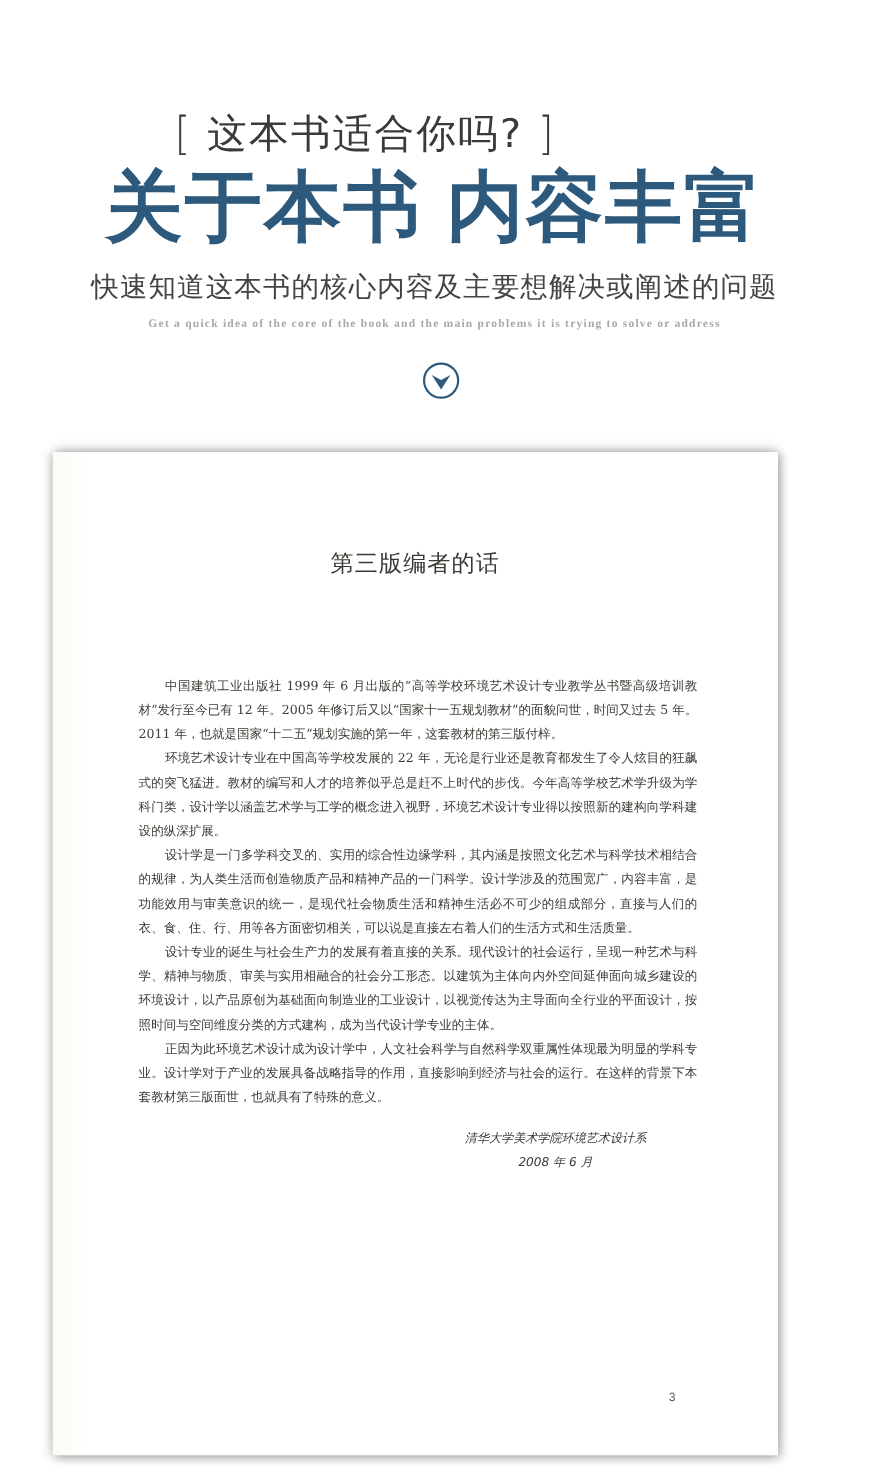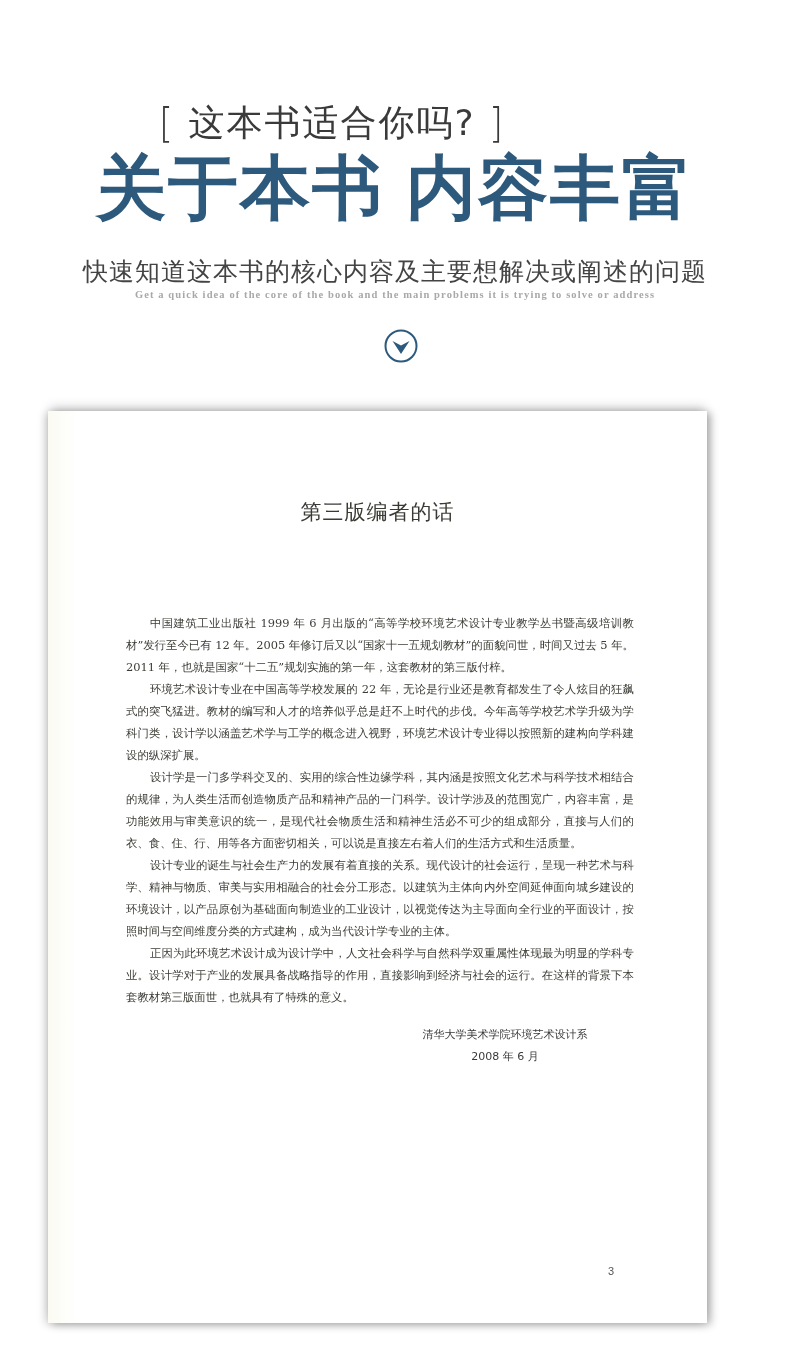--- a/index.html
+++ b/index.html
@@ -39,21 +39,21 @@
     font-family: "DejaVu Serif", serif;
     font-weight: bold;
     font-size: 70px;
     line-height: 96px;
     color: #2d5a7c;
     letter-spacing: 2px;
   }
   .hero-title .gap { display: inline-block; width: 22px; }
   .subtitle-cn {
     position: absolute;
-    top: 254px;
+    top: 243px;
     left: 0;
     width: 790px;
     text-align: center;
     font-family: "DejaVu Serif", serif;
     font-size: 25px;
     line-height: 36px;
     color: #444444;
     letter-spacing: 1px;
   }
   .subtitle-en {
@@ -116,20 +116,21 @@
   .signature {
     position: absolute;
     top: 613px;
     left: 332px;
     width: 250px;
     text-align: center;
     font-family: "DejaVu Sans", sans-serif;
     font-size: 11px;
     line-height: 22px;
     color: #3a3a3a;
+    font-style: italic;
   }
   .page-number {
     position: absolute;
     top: 854px;
     left: 560px;
     font-family: "Liberation Sans", sans-serif;
     font-size: 11px;
     color: #555555;
   }
 </style>

